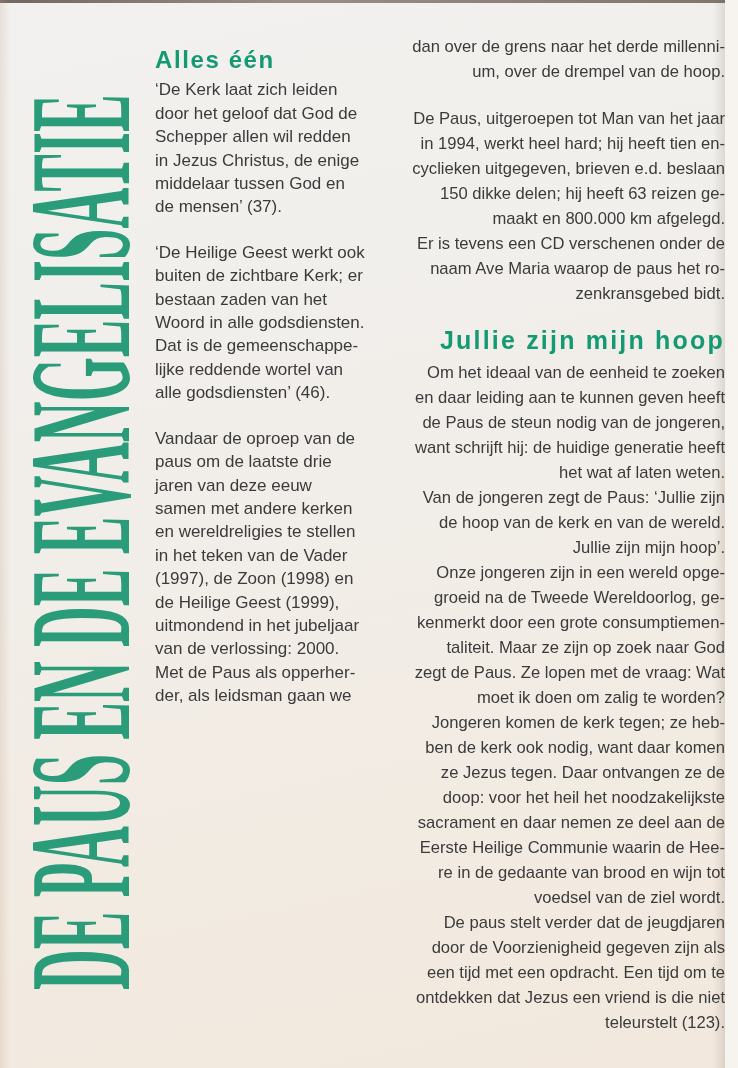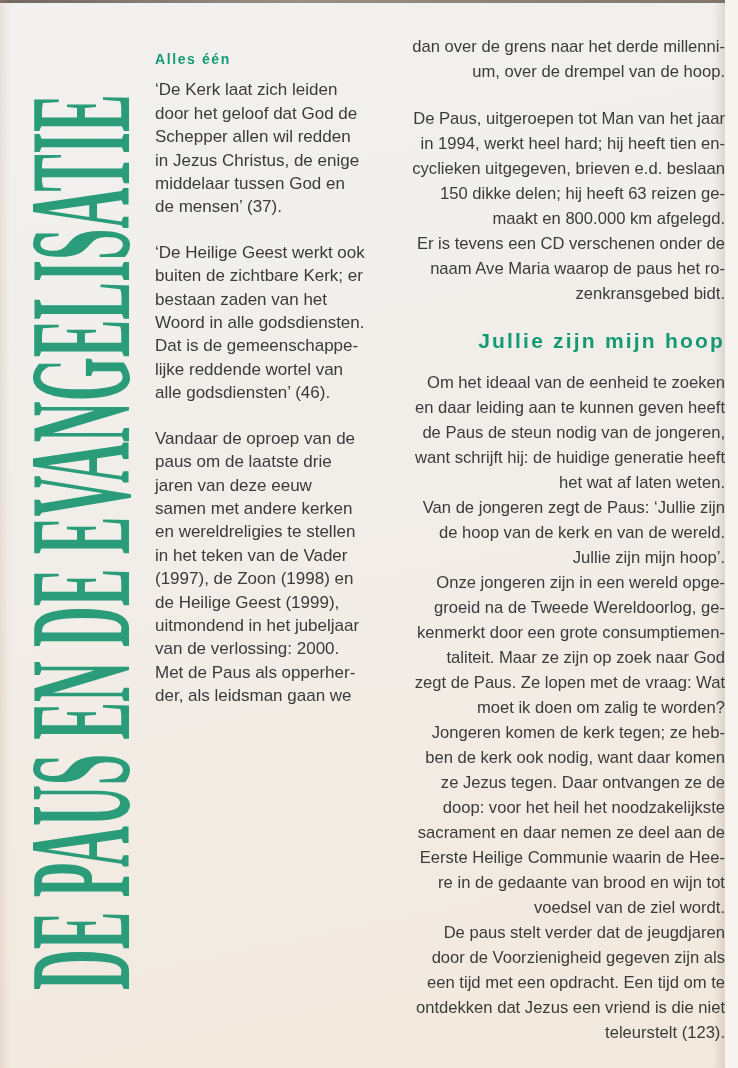--- a/index.html
+++ b/index.html
@@ -49,22 +49,22 @@
   }
   .col { position: absolute; color: #3b3b3b; }
   .col-left  { left: 155px; top: 48px; width: 218px; font-size: 17px;   line-height: 23.4px; }
   .col-right { left: 385px; top: 34px; width: 340px; font-size: 16.6px; line-height: 25px; text-align: right; }
   .heading {
     font-family: "Liberation Sans", sans-serif;
     font-weight: bold;
     color: #149a73;
     white-space: nowrap;
   }
-  .heading-left  { font-size: 14px; letter-spacing: 1.6px; margin: 0 0 7px 0; }
-  .heading-right { font-size: 21px; letter-spacing: 2.2px; margin: 20px 0 17px 0; }
+  .heading-left  { font-size: 24px; letter-spacing: 1.6px; margin: 0 0 7px 0; }
+  .heading-right { font-size: 25px; letter-spacing: 2.2px; margin: 20px 0 7px 0; }
   .para {
     white-space: pre;
     margin: 0 0 22px 0;
   }
   .para:last-child { margin-bottom: 12px; }
   .page-number {
     position: absolute; left: 46px; top: 1068px;
     font-size: 26px; color: #4a4a4a;
     font-family: "Liberation Sans", sans-serif;
   }

